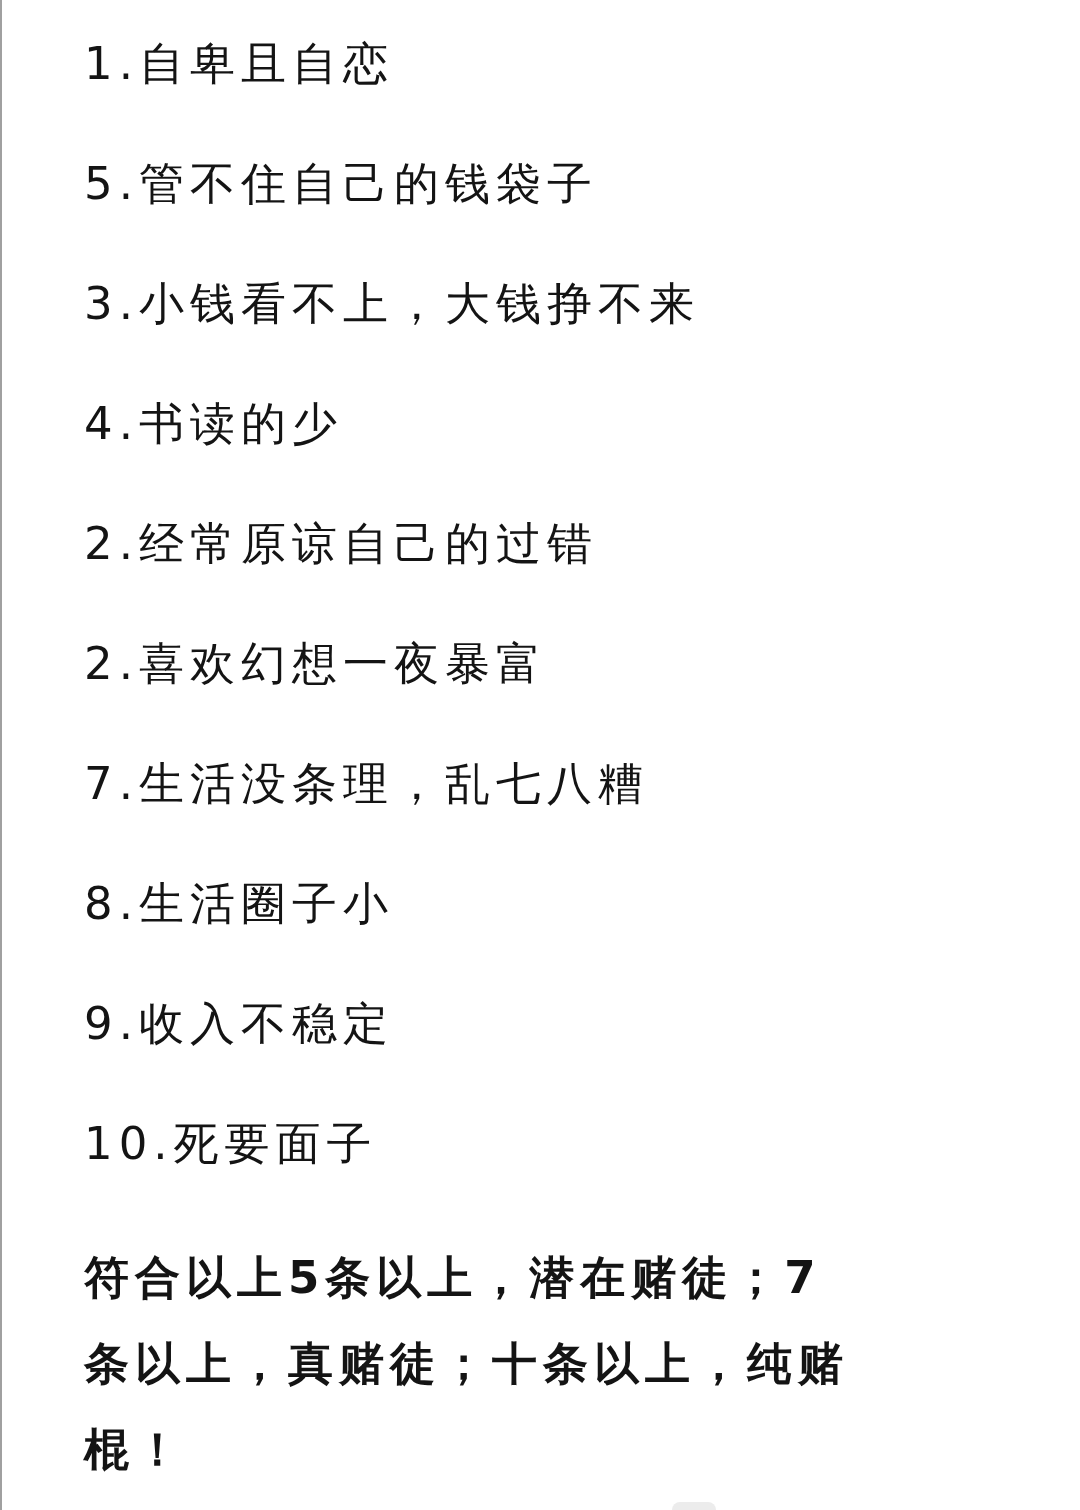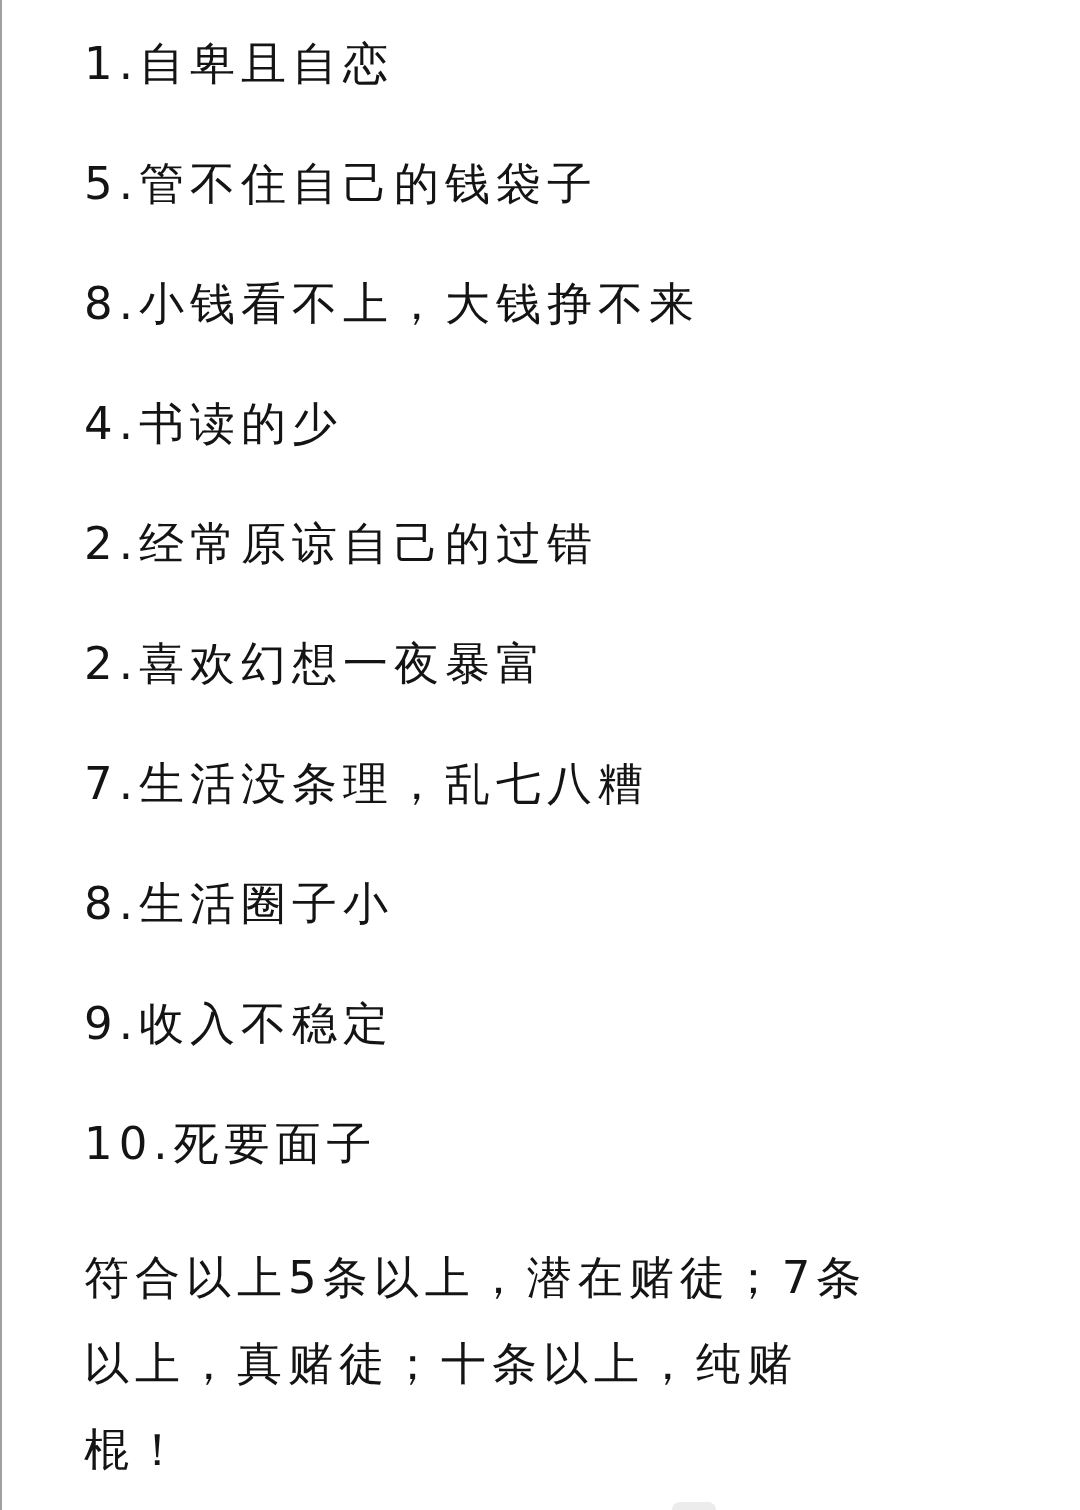--- a/index.html
+++ b/index.html
@@ -41,41 +41,41 @@
     white-space: nowrap;
     font-weight: 400;
   }
   .summary-paragraph {
     font-size: 45px;
     line-height: 86px;
     letter-spacing: 6px;
     margin: 42px 0 0 0;
     word-break: break-all;
     overflow-wrap: break-word;
-    font-weight: 400;
+    font-weight: 700;
   }
   .bottom-peek {
     position: absolute;
     left: 672px;
     bottom: 0;
     width: 44px;
     height: 8px;
     background: #ececec;
     border-radius: 10px 10px 0 0;
   }
 </style>
 </head>
 <body>
 
 <div class="left-edge-line"></div>
 
 <div class="content">
   <div class="list-item">1.自卑且自恋</div>
   <div class="list-item">5.管不住自己的钱袋子</div>
-  <div class="list-item">8.小钱看不上，大钱挣不来</div>
+  <div class="list-item">3.小钱看不上，大钱挣不来</div>
   <div class="list-item">4.书读的少</div>
   <div class="list-item">2.经常原谅自己的过错</div>
   <div class="list-item">2.喜欢幻想一夜暴富</div>
   <div class="list-item">7.生活没条理，乱七八糟</div>
   <div class="list-item">8.生活圈子小</div>
   <div class="list-item">9.收入不稳定</div>
   <div class="list-item">10.死要面子</div>
   <div class="summary-paragraph">符合以上5条以上，潜在赌徒；7条以上，真赌徒；十条以上，纯赌棍！</div>
 </div>
 

